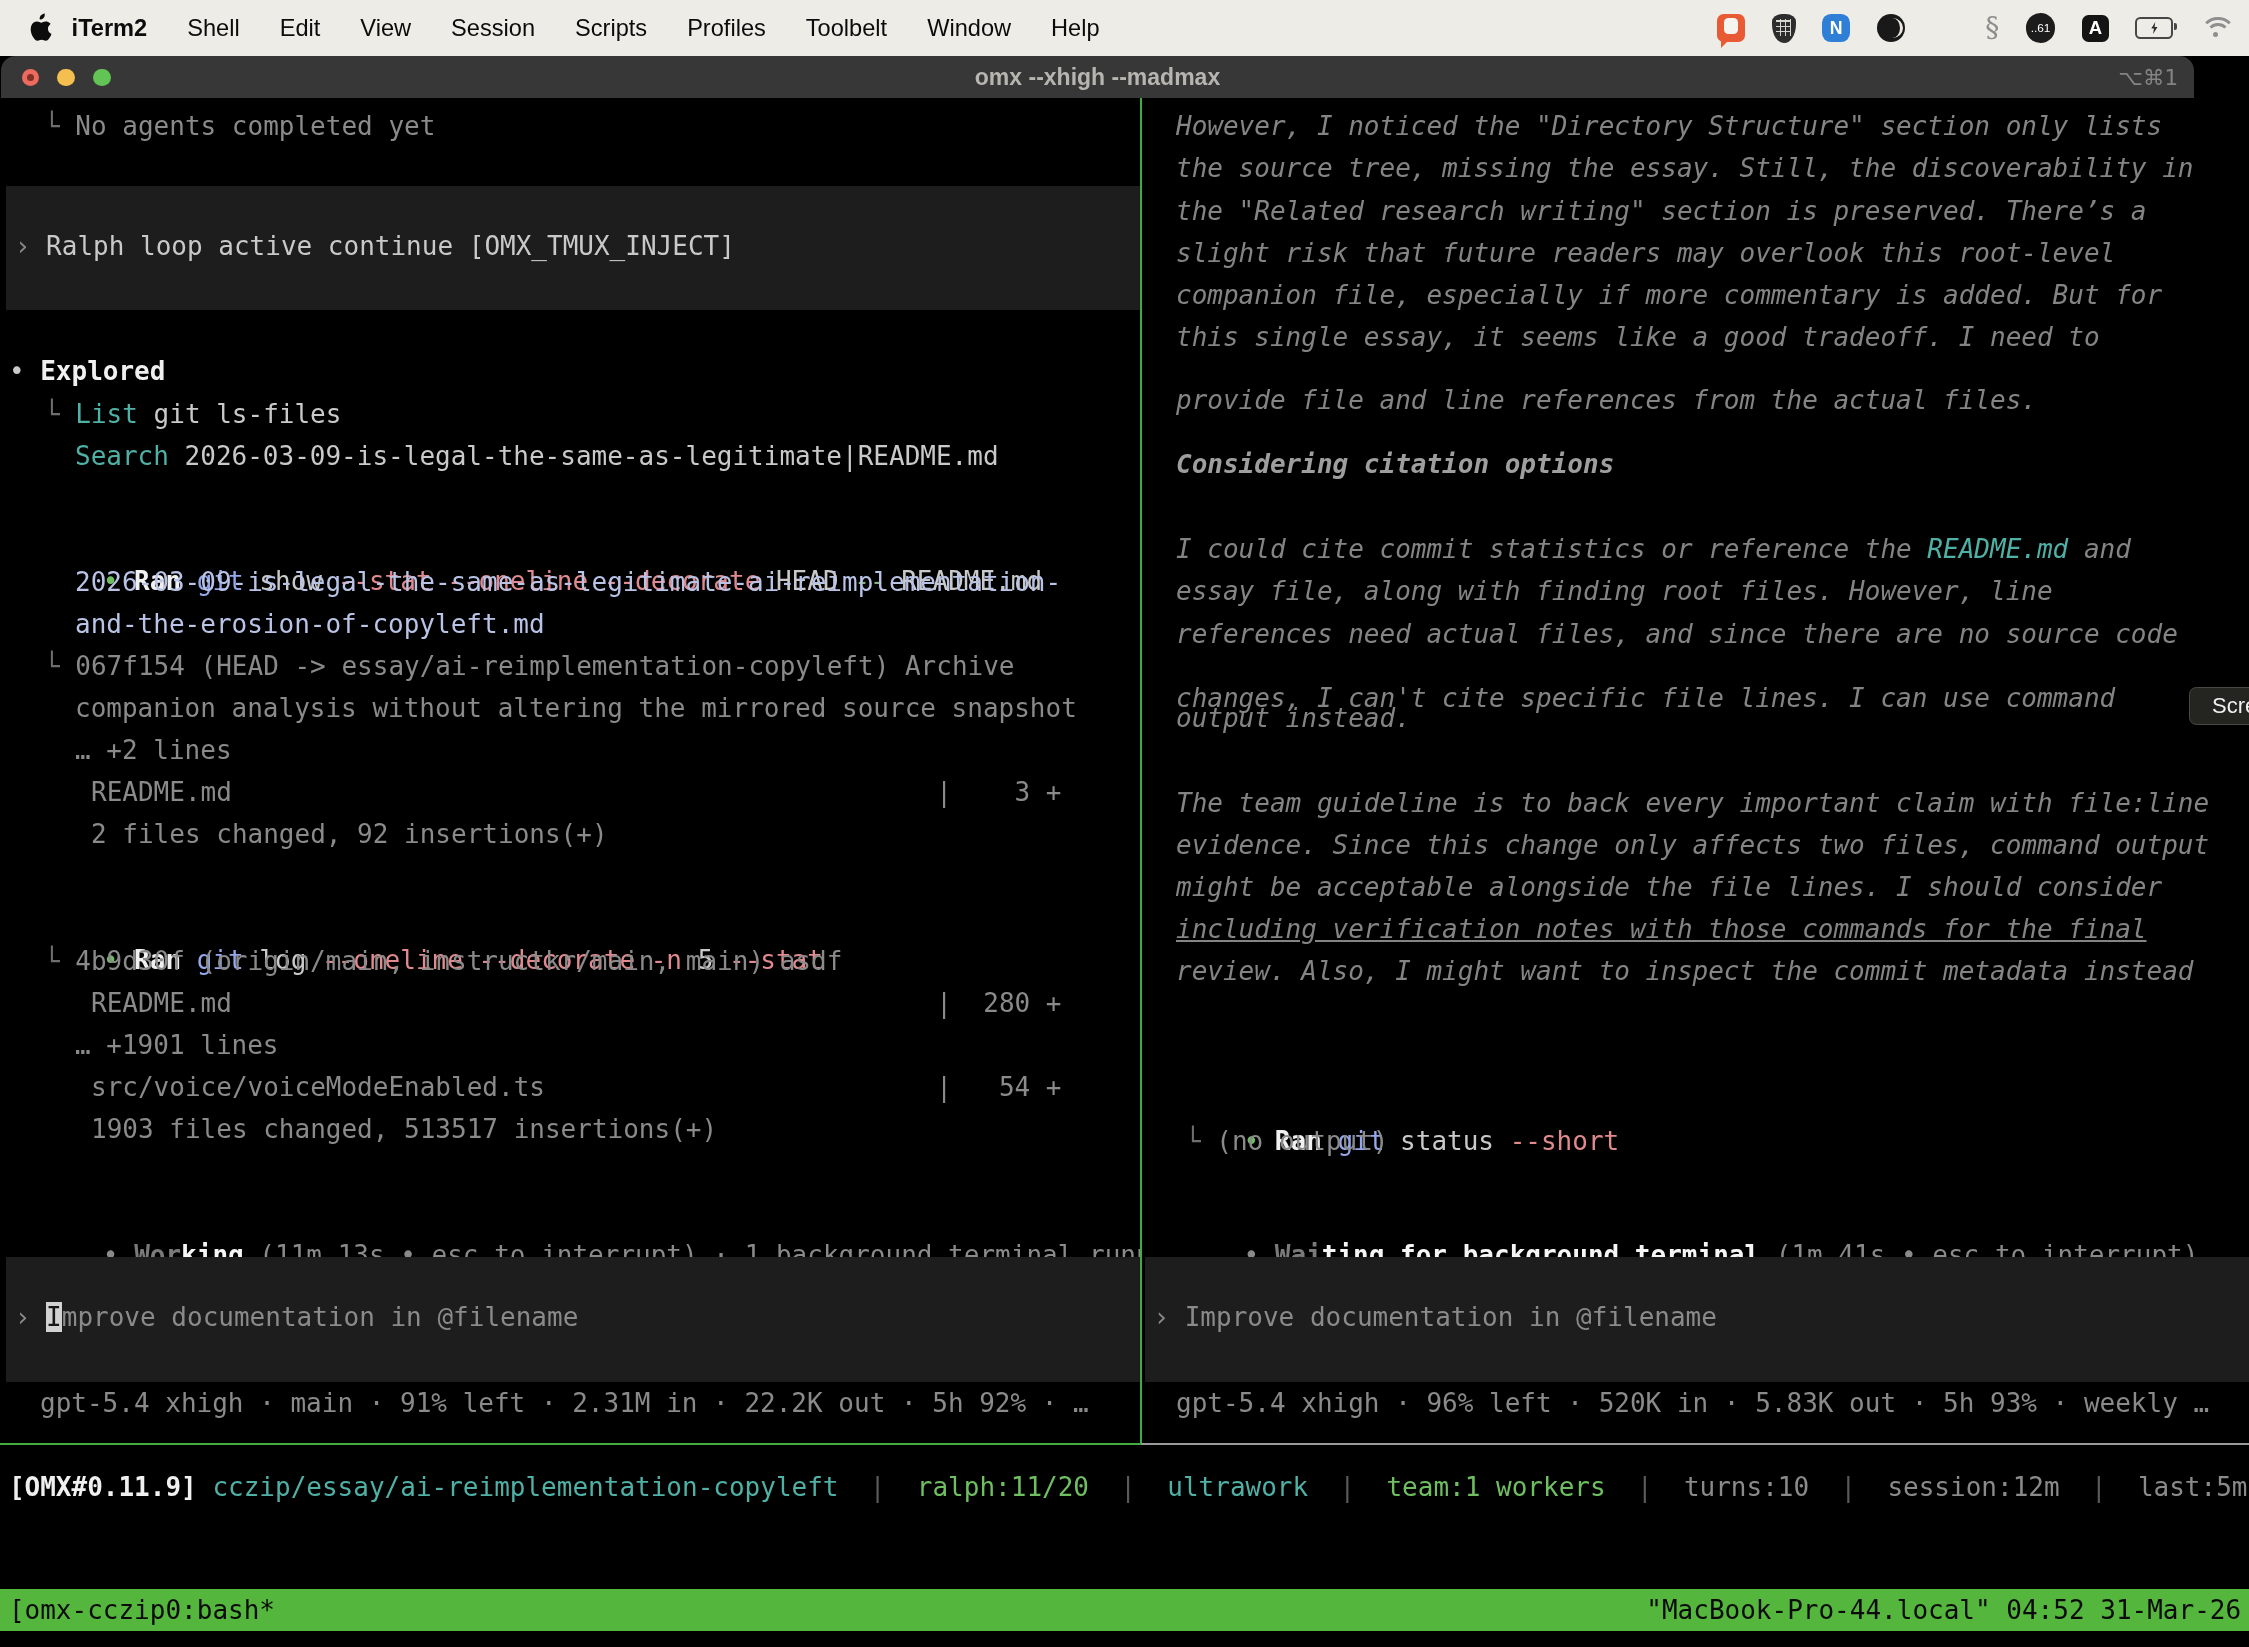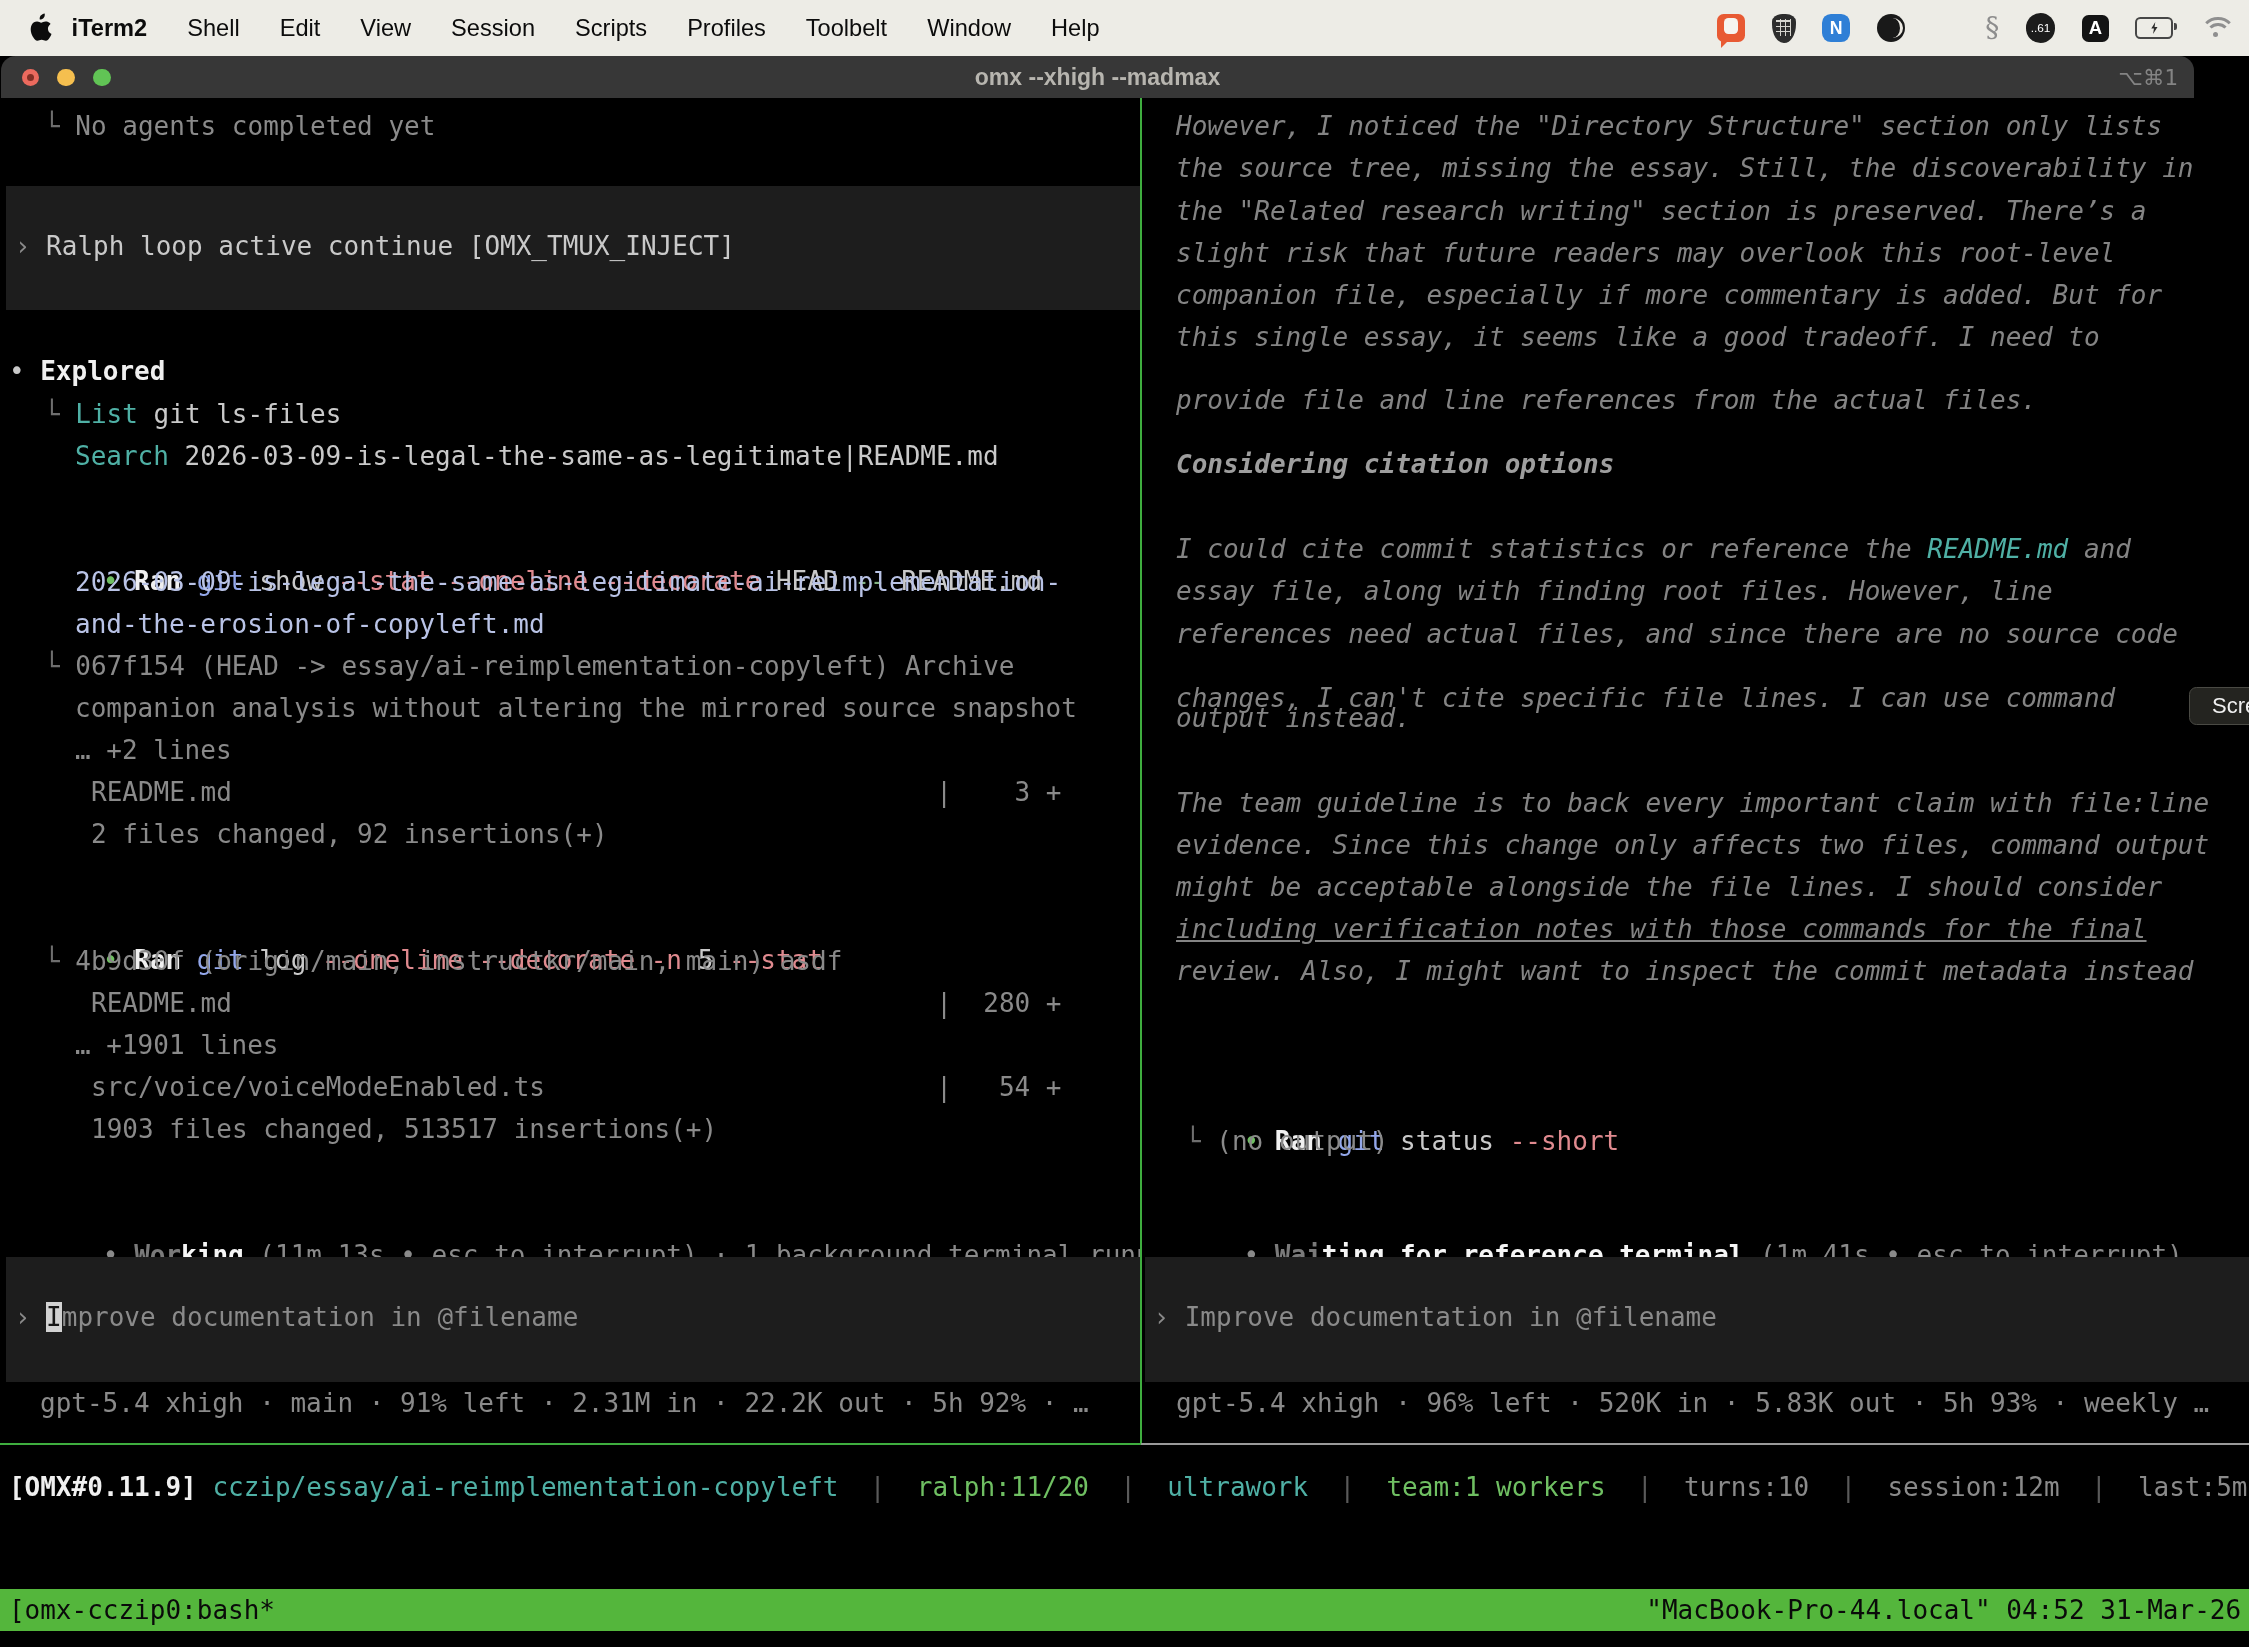--- a/index.html
+++ b/index.html
@@ -208,21 +208,21 @@
     <div class="tl it think" style="top:768px;left:33px;">might be acceptable alongside the file lines. I should consider</div>
     <div class="tl it think" style="top:810px;left:33px;text-decoration:underline;">including verification notes with those commands for the final</div>
     <div class="tl it think" style="top:852px;left:33px;">review. Also, I might want to inspect the commit metadata instead</div>
 
     <div class="tl" style="top:980px;left:6.6px;">
       <span class="grn">•</span><span class="w"> Ran</span><span class="blue"> git</span><span class="lt"> status</span><span class="pink"> --short</span>
     </div>
     <div class="tl" style="top:1022px;left:42px;"><span class="gd">└ </span><span class="g">(no output)</span></div>
 
     <div class="tl" style="top:1094px;left:6.6px;">
-      <span class="g">• </span><span class="shD">Wai</span><span class="shB">ting for reference terminal</span><span class="g"> (1m 41s • esc to interrupt)</span>
+      <span class="g">• </span><span class="shD">Wai</span><span class="shB">ting for background terminal</span><span class="g"> (1m 41s • esc to interrupt)</span>
     </div>
 
     <div class="inputbox" style="left:1.5px;top:1159px;width:1098px;height:125px;">
       <div class="tl" style="top:39px;left:8.9px;"><span class="g">› </span><span class="g">Improve documentation in @filename</span></div>
     </div>
     <div class="tl g" style="top:1284px;left:33px;">gpt-5.4 xhigh · 96% left · 520K in · 5.83K out · 5h 93% · weekly …</div>
   </div>
 
   <div class="vdiv"></div>
   <div class="hdivL"></div>

